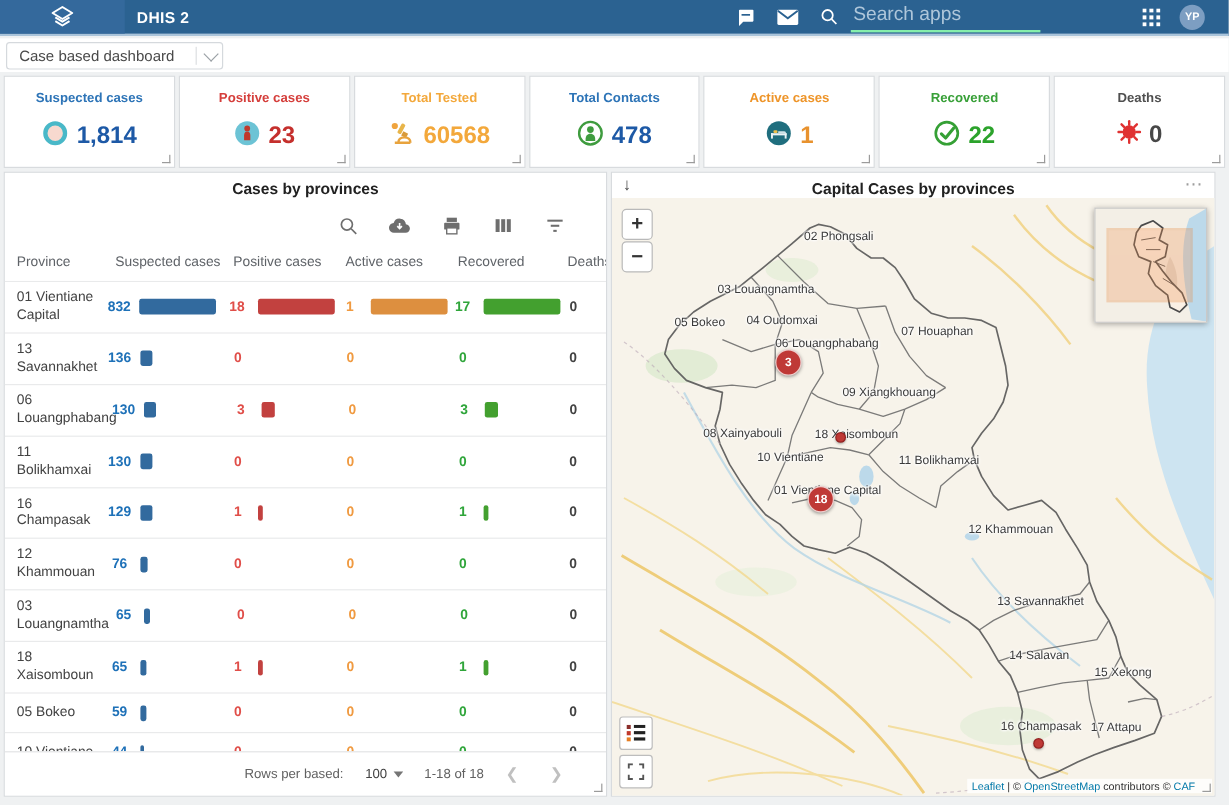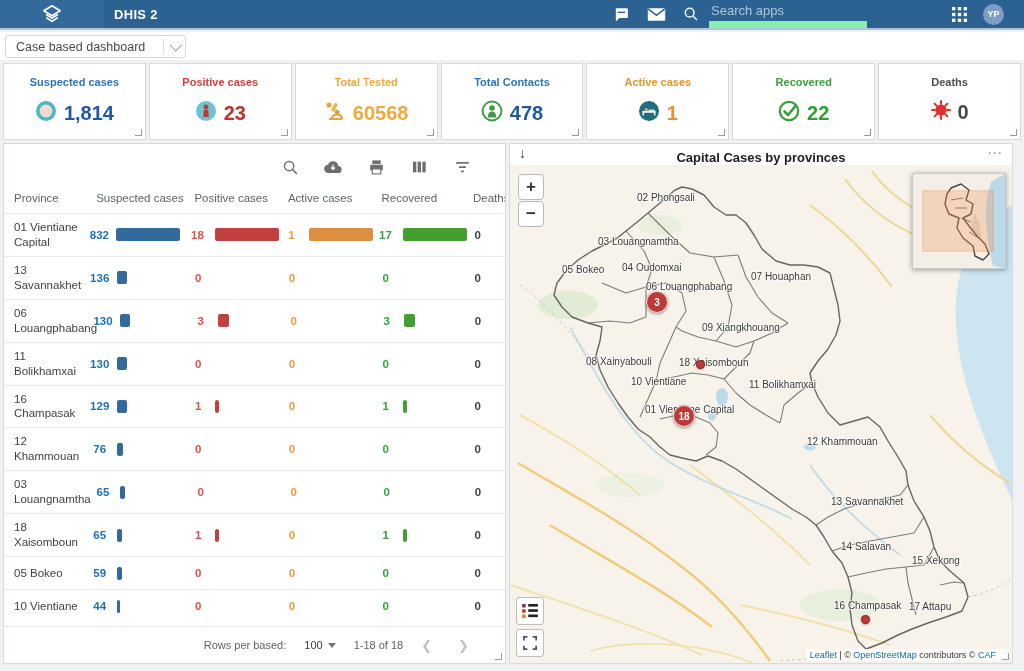--- a/index.html
+++ b/index.html
@@ -9,21 +9,21 @@
 
   
   .topbar { position:absolute; left:0; top:0; width:1024px; height:30px; background:#2b6291;
             border-bottom:2px solid #aac4da; display:flex; align-items:center; }
   .logo-tile { width:104px; height:100%; background:#34699c; display:flex; align-items:center; justify-content:center; }
   .app-title { color:#fff; font-size:13px; font-weight:bold; margin-left:10px; letter-spacing:.3px; }
   .topbar-right { margin-left:auto; display:flex; align-items:center; height:100%; }
   .tb-icon { width:20px; height:20px; display:flex; align-items:center; justify-content:center; margin-right:15px; cursor:pointer; }
   .search-wrap { display:flex; align-items:flex-end; margin-right:82px; }
   .search-input { width:158px; background:transparent; border:none; outline:none;
-                  border-bottom:7px solid #86efac; color:#e8f1f8; font-size:13px; padding:3px 2px; }
+                  border-bottom:2px solid #86efac; color:#e8f1f8; font-size:16px; padding:3px 2px; }
   .search-input::placeholder { color:#aec6da; }
   .avatar { width:21px; height:21px; border-radius:50%; background:#7d9ec2; color:#fff; font-size:9px; font-weight:bold;
             display:flex; align-items:center; justify-content:center; margin-right:20px; cursor:pointer; }
 
   
   .dash-bar { position:absolute; left:0; top:32px; width:1024px; height:28px; background:#fff; }
   .dash-chip { position:absolute; left:5px; top:3px; height:23px; background:#fff; border:1px solid #d5d9dd; border-radius:3px;
                display:flex; align-items:center; padding:0 6px 0 10px; cursor:pointer; }
   .dash-chip-label { font-size:12.5px; color:#494949; margin-right:18px; }
   .dash-chip-divider { width:1px; height:15px; background:#dcdfe2; margin-right:6px; }
@@ -244,20 +244,21 @@
                 </g>
               </g>
             </svg></span>
           <span class="kpi-value" style="color: rgb(71, 71, 71);">0</span>
         </div>
         <span class="resize-handle"></span>
       </div>
     </div>
 
   <section class="panel table-panel">
+    <div class="panel-title">Cases by provinces</div>
 
     <div class="table-toolbar">
       <span class="tt-icon">
         <svg width="17" height="17" viewBox="0 0 24 24">
             <circle cx="10" cy="10" r="6.5" fill="none" stroke="#6e6e6e" stroke-width="2"></circle>
             <line x1="15" y1="15" x2="21" y2="21" stroke="#6e6e6e" stroke-width="2"></line>
           </svg>
       </span>
       <span class="tt-icon">
         <svg width="19" height="14" viewBox="0 0 24 16">
@@ -567,21 +568,21 @@
         </g>
 
         <g fill="none" stroke="#b9a6b5" stroke-width="1" stroke-dasharray="3,3" opacity=".6">
           <path d="M10,120 C40,140 70,180 90,205"></path>
           <path d="M356,484 C330,490 300,494 270,496"></path>
           <path d="M458,432 C478,428 492,420 502,414"></path>
         </g>
       </svg>
 
       <div id="mapOverlay" style="position:absolute;inset:0">
-          <span class="map-label" style="left: 127px; top: 27px;">02 Phongsali</span>
+          <span class="map-label" style="left: 160px; top: 27px;">02 Phongsali</span>
           <span class="map-label" style="left: 88px; top: 71px;">03 Louangnamtha</span>
           <span class="map-label" style="left: 52px; top: 99px;">05 Bokeo</span>
           <span class="map-label" style="left: 112px; top: 97px;">04 Oudomxai</span>
           <span class="map-label" style="left: 136px; top: 116px;">06 Louangphabang</span>
           <span class="map-label" style="left: 241px; top: 106px;">07 Houaphan</span>
           <span class="map-label" style="left: 192px; top: 157px;">09 Xiangkhouang</span>
           <span class="map-label" style="left: 76px; top: 191px;">08 Xainyabouli</span>
           <span class="map-label" style="left: 169px; top: 192px;">18 Xaisomboun</span>
           <span class="map-label" style="left: 121px; top: 211px;">10 Vientiane</span>
           <span class="map-label" style="left: 239px; top: 214px;">11 Bolikhamxai</span>

